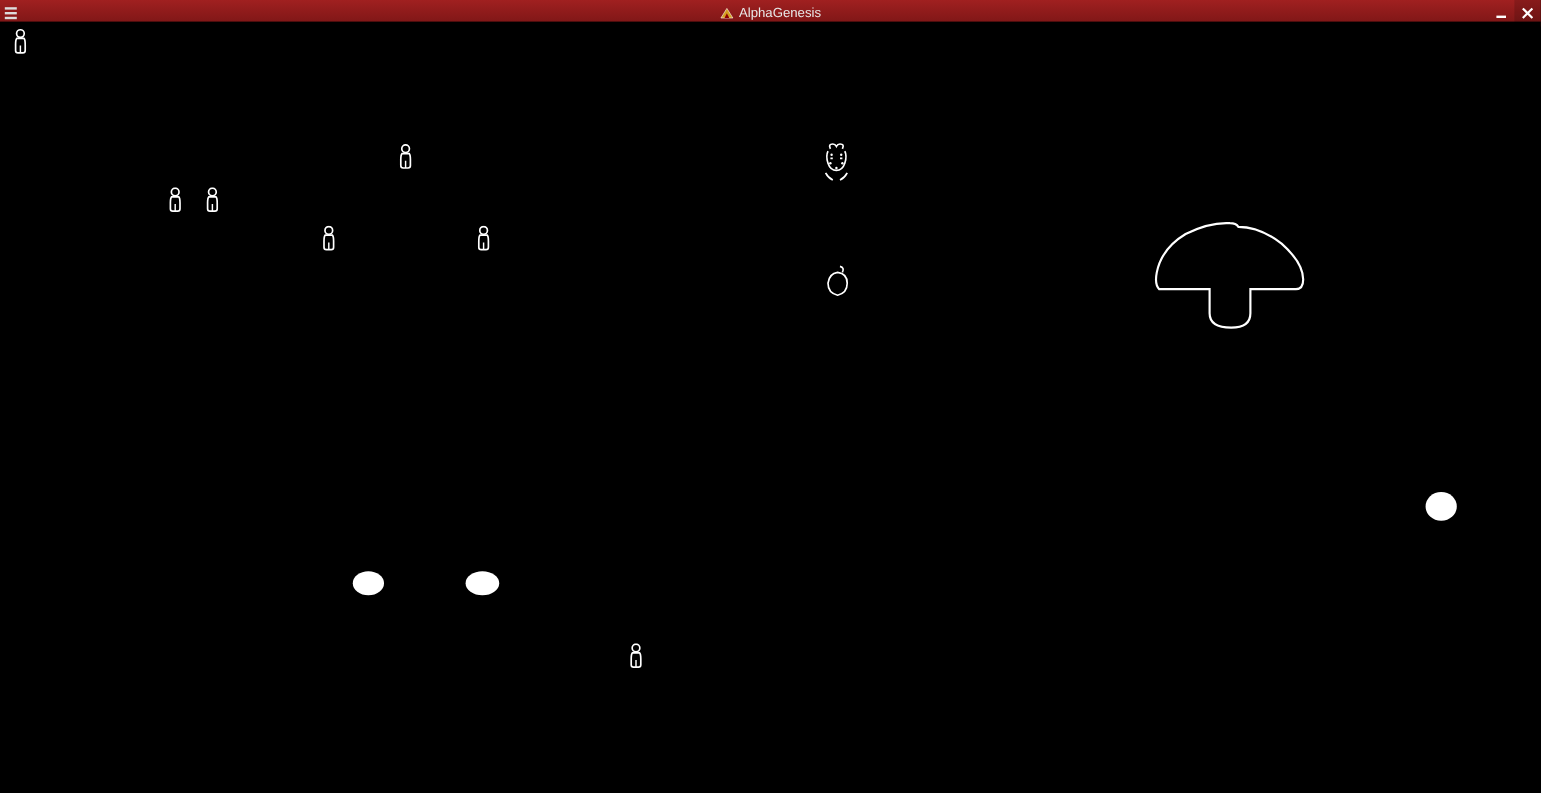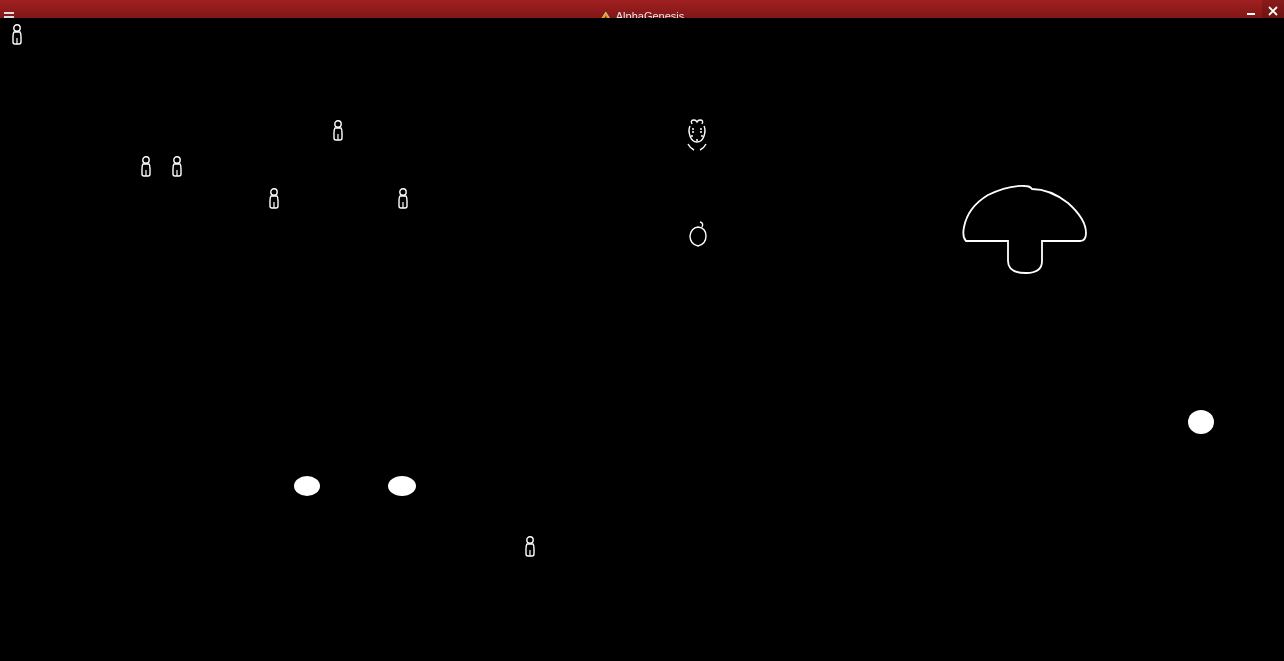--- a/index.html
+++ b/index.html
@@ -13,21 +13,21 @@
       background: #000;
       position: relative;
       overflow: hidden;
       font-family: sans-serif;
     }
     .titlebar {
       height: 22px;
       background: #8b1a1a;
       background: linear-gradient(to bottom, #a02020 0%, #7a1515 100%);
       display: flex;
-      align-items: flex-end;
+      align-items: center;
       position: relative;
       color: #e8e8e8;
       font-size: 11px;
     }
     .titlebar-left {
       display: flex;
       align-items: center;
       gap: 6px;
       padding-left: 4px;
     }

